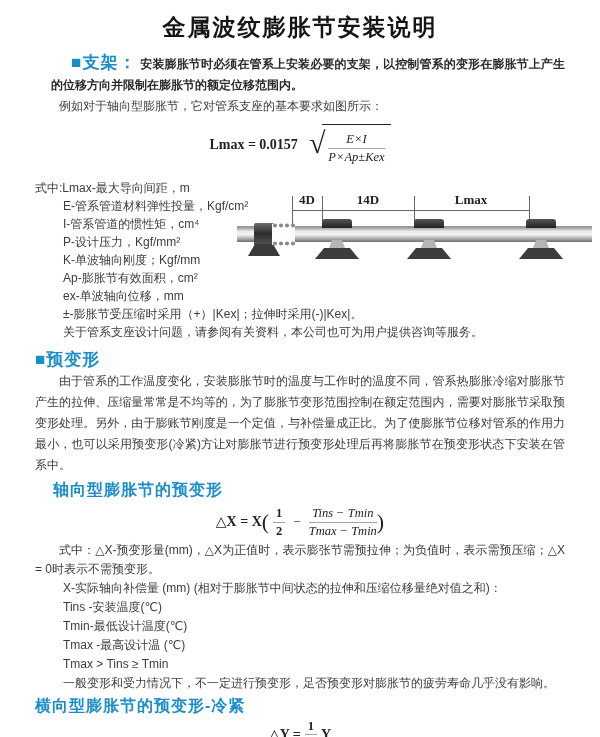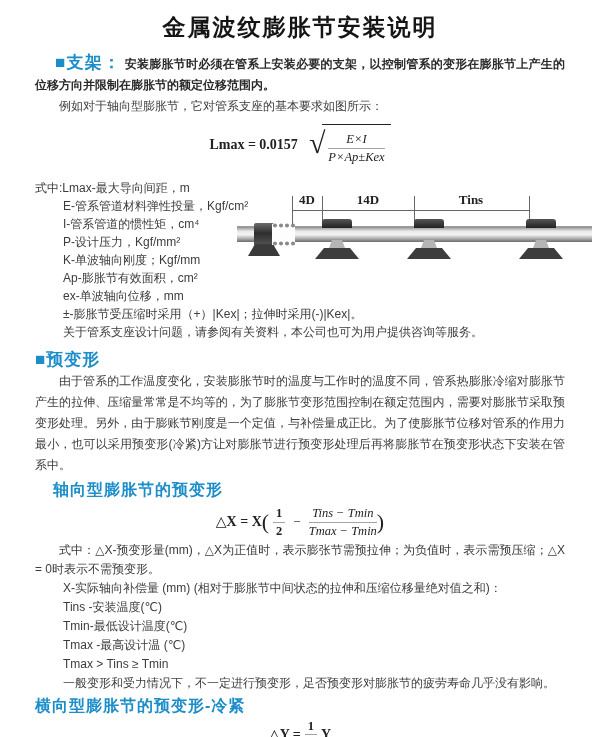--- a/index.html
+++ b/index.html
@@ -141,21 +141,21 @@
     border-left:9px solid transparent;border-right:9px solid transparent;
   }
 </style>
 </head>
 <body>
 
 <div class="page">
 
   <h1 class="doc-title">金属波纹膨胀节安装说明</h1>
 
-  <div class="para first" style="text-indent:20px;">
+  <div class="para first" style="text-indent:20px;margin-left:16px;">
     <span class="sec-head-inline">■支架：</span>
     <span class="lead-bold">安装膨胀节时必须在管系上安装必要的支架，以控制管系的变形在膨胀节上产生的位移方向并限制在膨胀节的额定位移范围内。</span>
   </div>
   <div class="para indent">例如对于轴向型膨胀节，它对管系支座的基本要求如图所示：</div>
 
   <div class="formula f1">
     <span class="f-lhs">Lmax = 0.0157</span>
     <span class="radical">√</span><span class="under-radical"><span class="frac">
         <span class="num">E×I</span>
         <span class="den">P×Ap±Kex</span>
@@ -175,21 +175,21 @@
   </div>
 
   <div class="diagram">
     <div class="dim-line"></div>
     <div class="tick t1"></div>
     <div class="tick t2"></div>
     <div class="tick t3"></div>
     <div class="tick t4"></div>
     <div class="dim-label l1">4D</div>
     <div class="dim-label l2">14D</div>
-    <div class="dim-label l3">Tins</div>
+    <div class="dim-label l3">Lmax</div>
     <div class="pipe"></div>
     <div class="anchor-block"></div>
     <div class="anchor-base"></div>
     <div class="bellows"></div>
     <div class="guide g1">
       <div class="cap"></div>
         <div class="neck"></div>
         <div class="base"></div>
     </div>
     <div class="guide g2">

